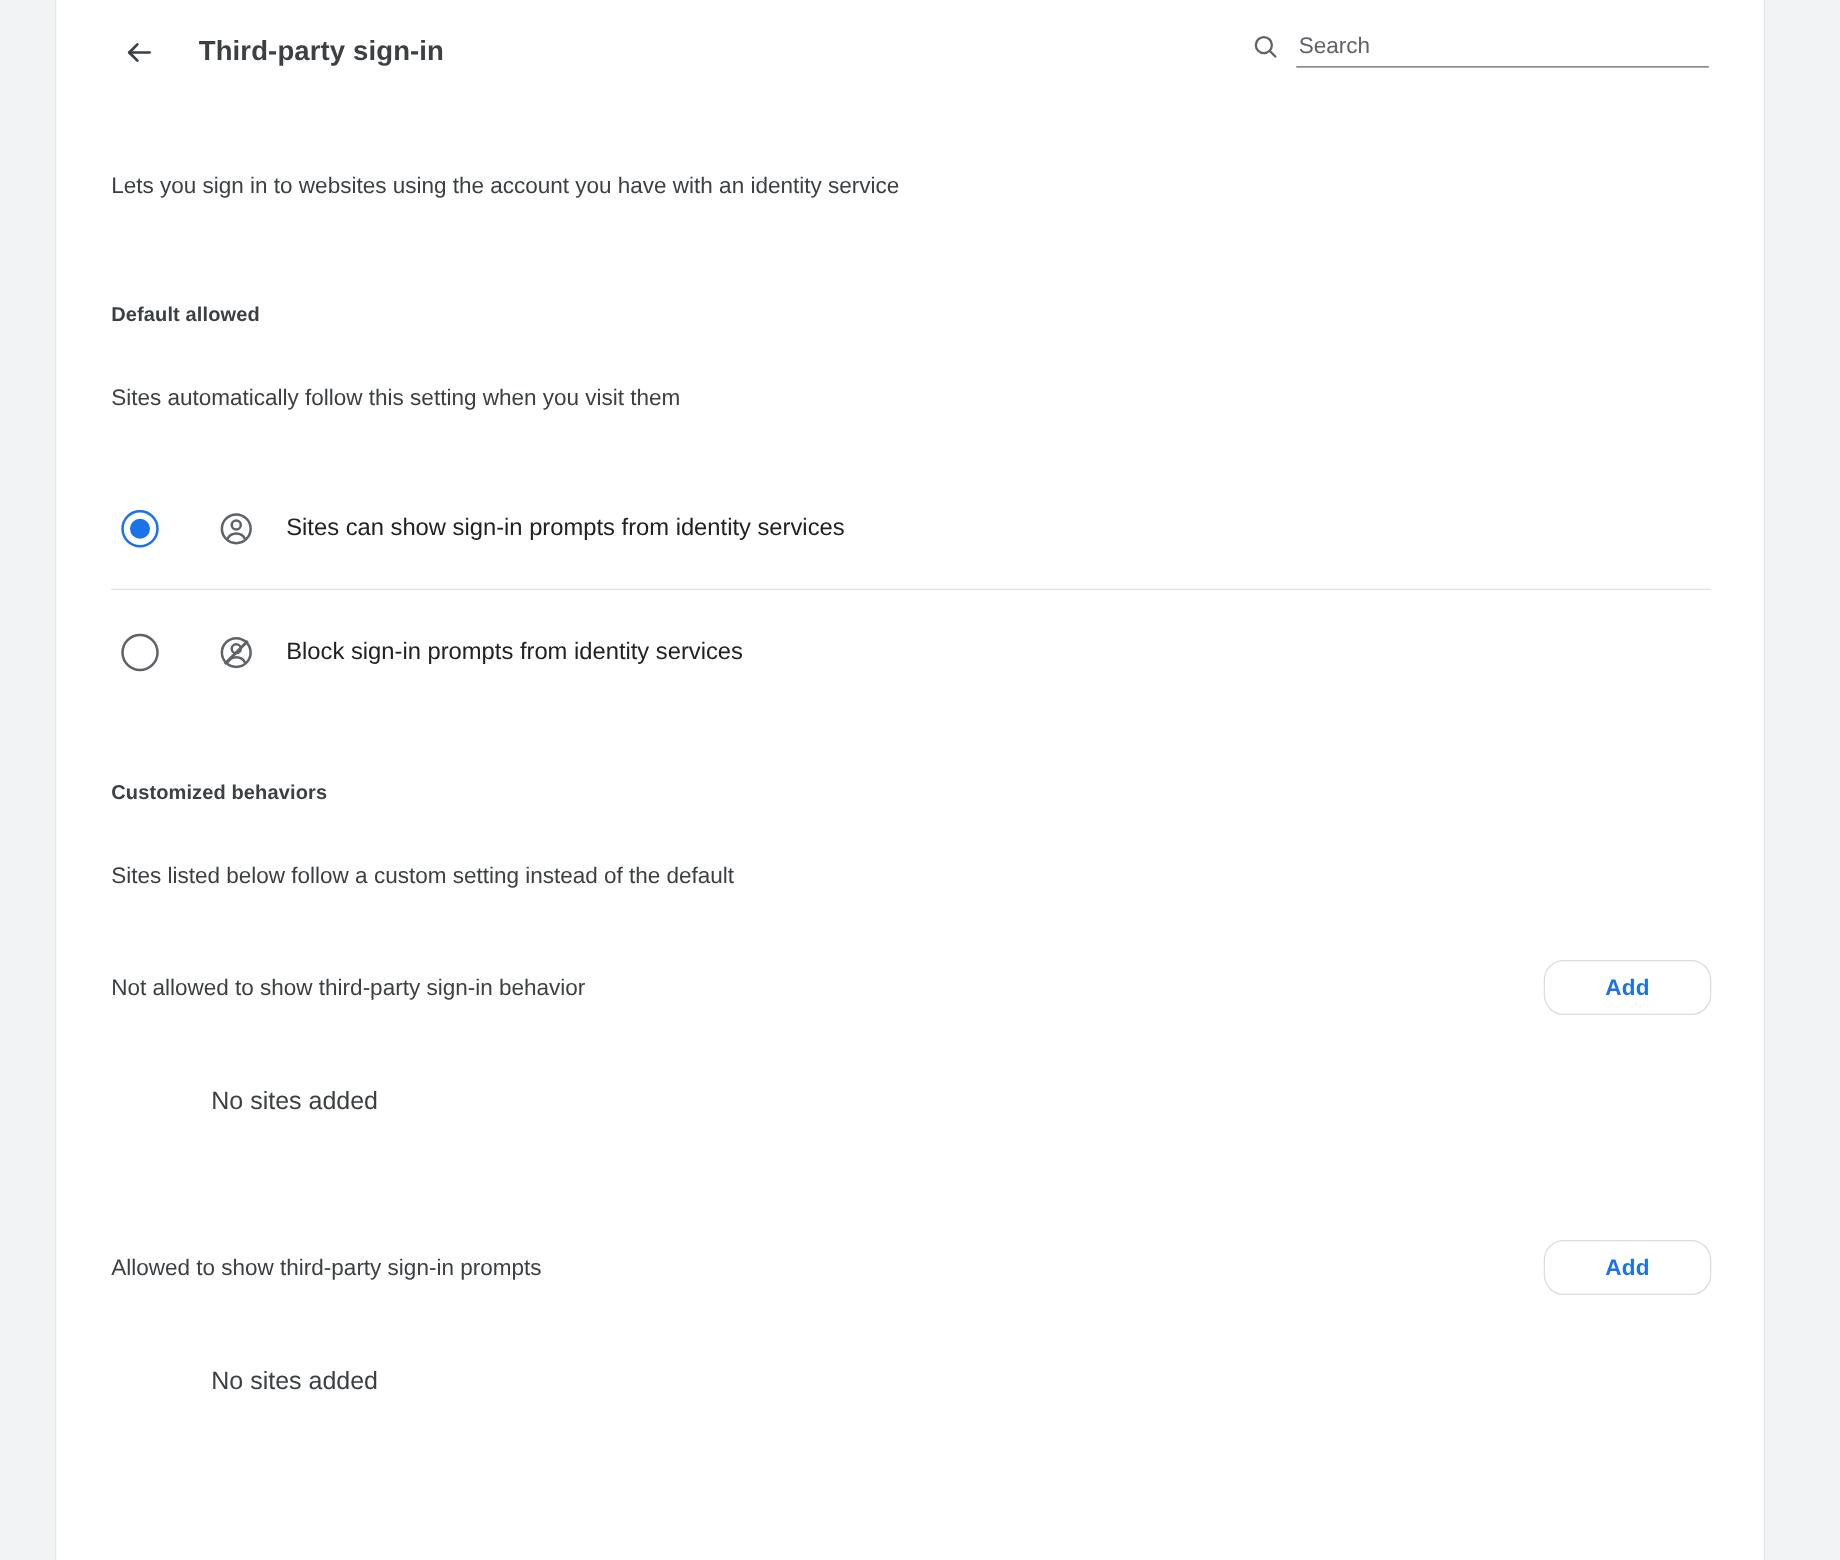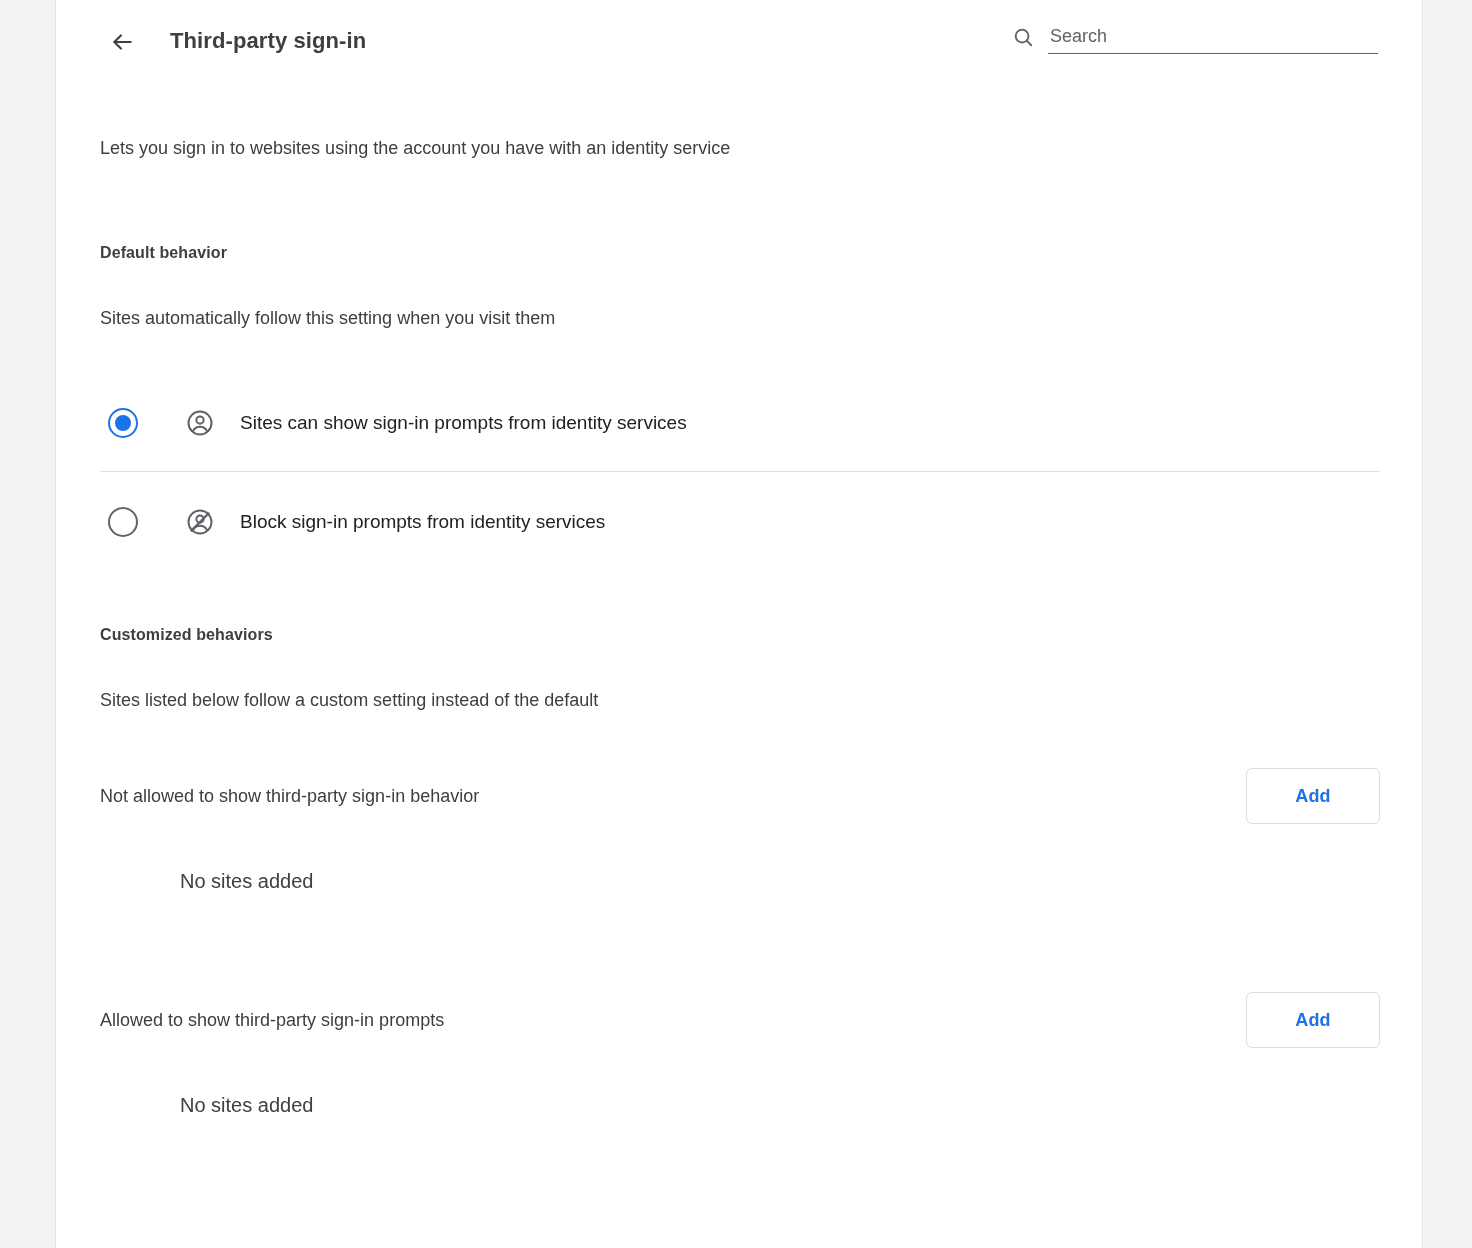--- a/index.html
+++ b/index.html
@@ -13,21 +13,21 @@
     overflow: hidden;
   }
   #page {
     position: relative;
     width: 1472px;
     height: 1248px;
     background: #f1f3f4;
   }
   .card {
     position: absolute;
-    left: 55px;
+    left: 44px;
     top: 0;
     width: 1368px;
     height: 1248px;
     background: #ffffff;
     border-left: 1px solid #e4e6e8;
     border-right: 1px solid #e4e6e8;
   }
   
   .header {
     position: relative;
@@ -169,23 +169,23 @@
   }
   #not-allowed-header { top: 680px; }
   #allowed-header { top: 904px; }
 
   .list-header-label {
     font-size: 18px;
     color: #3c4043;
   }
   .add-btn {
     width: 134px;
-    height: 56px;
+    height: 44px;
     border: 1px solid #dadce0;
-    border-radius: 6px;
+    border-radius: 16px;
     background: #ffffff;
     color: #1a73e8;
     font-size: 18px;
     font-weight: bold;
     font-family: "Liberation Sans", sans-serif;
     cursor: pointer;
     letter-spacing: 0.2px;
   }
 
   .empty-text {
@@ -245,21 +245,21 @@
           </svg>
         </span>
         <input class="search-field" type="text" placeholder="Search" style="">
       </div>
     </div>
 
     <div class="body">
 
       <div class="intro">Lets you sign in to websites using the account you have with an identity service</div>
 
-      <div class="section-title" id="default-behavior-title">Default behavior</div>
+      <div class="section-title" id="default-behavior-title">Default allowed</div>
       <div class="section-sub" id="default-behavior-sub">Sites automatically follow this setting when you visit them</div>
 
       <div class="radio-row" id="radio-allow">
         <span class="radio-outer checked">
           <span class="radio-dot"></span>
         </span>
         <span class="row-icon">
           <svg width="30" height="30" viewBox="0 0 24 24" fill="none" stroke="#5f6368" stroke-width="1.6">
             <circle cx="12" cy="12" r="9.2"></circle>
             <circle cx="12" cy="9.6" r="2.9"></circle>

